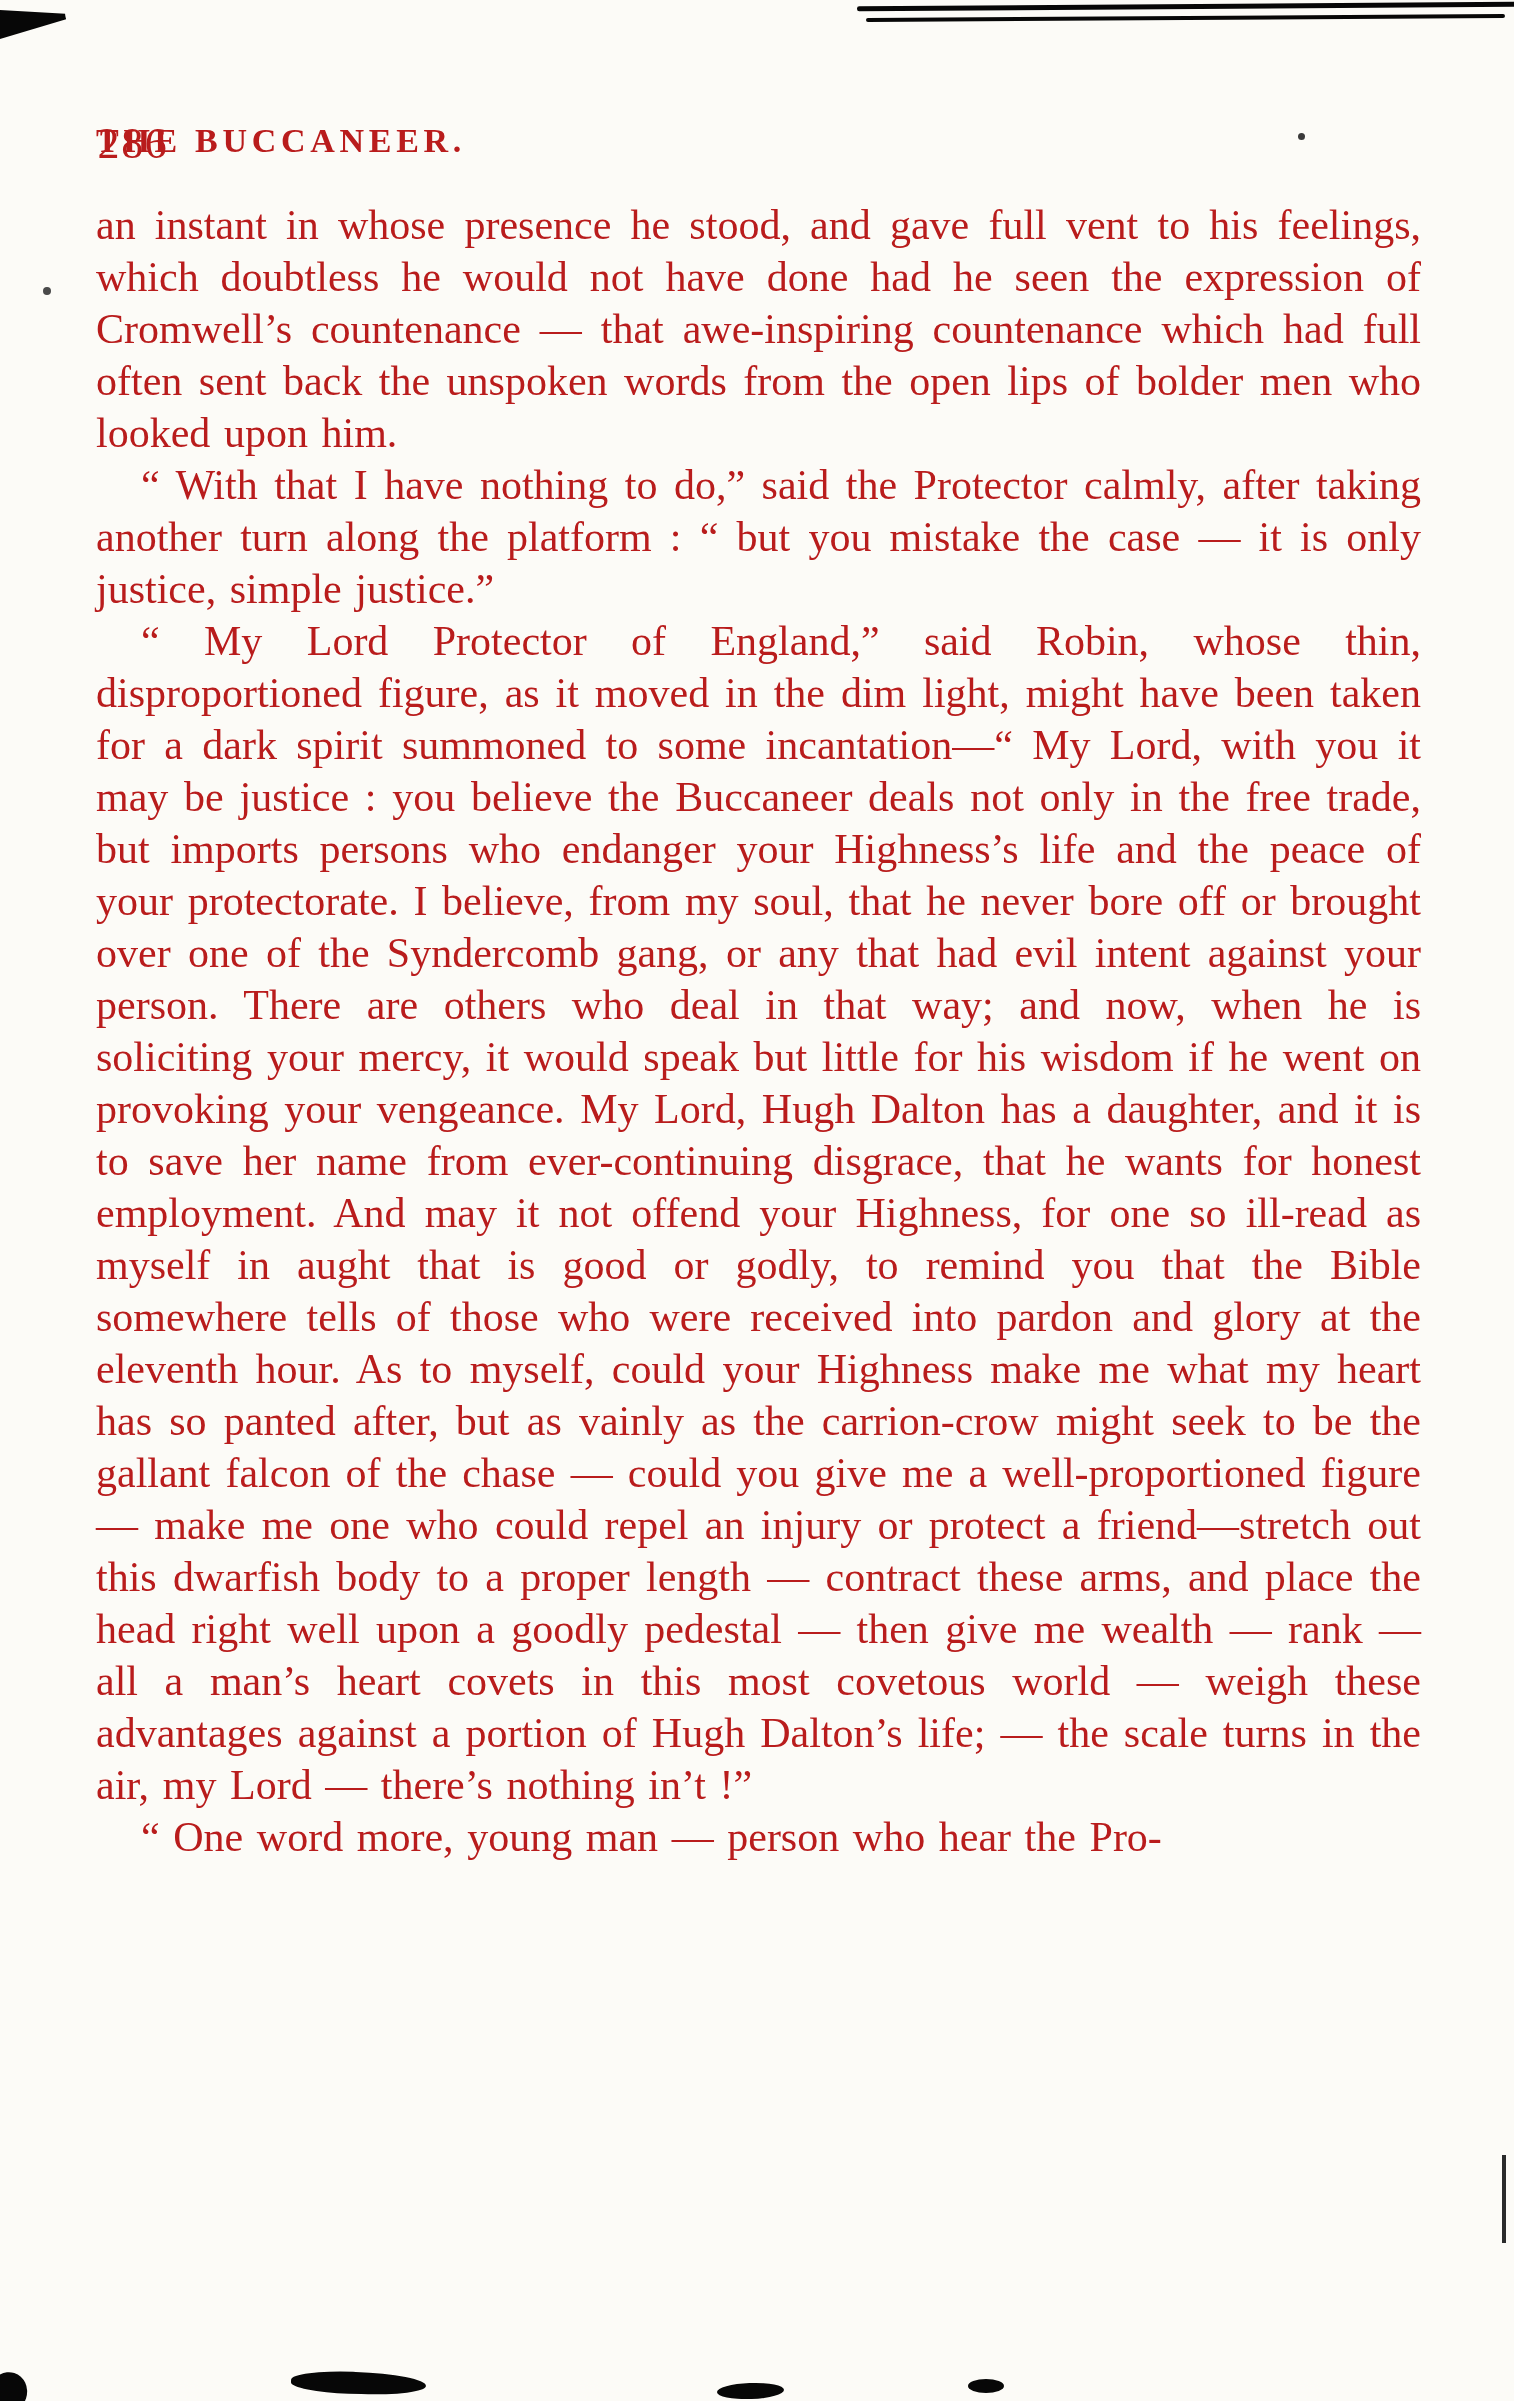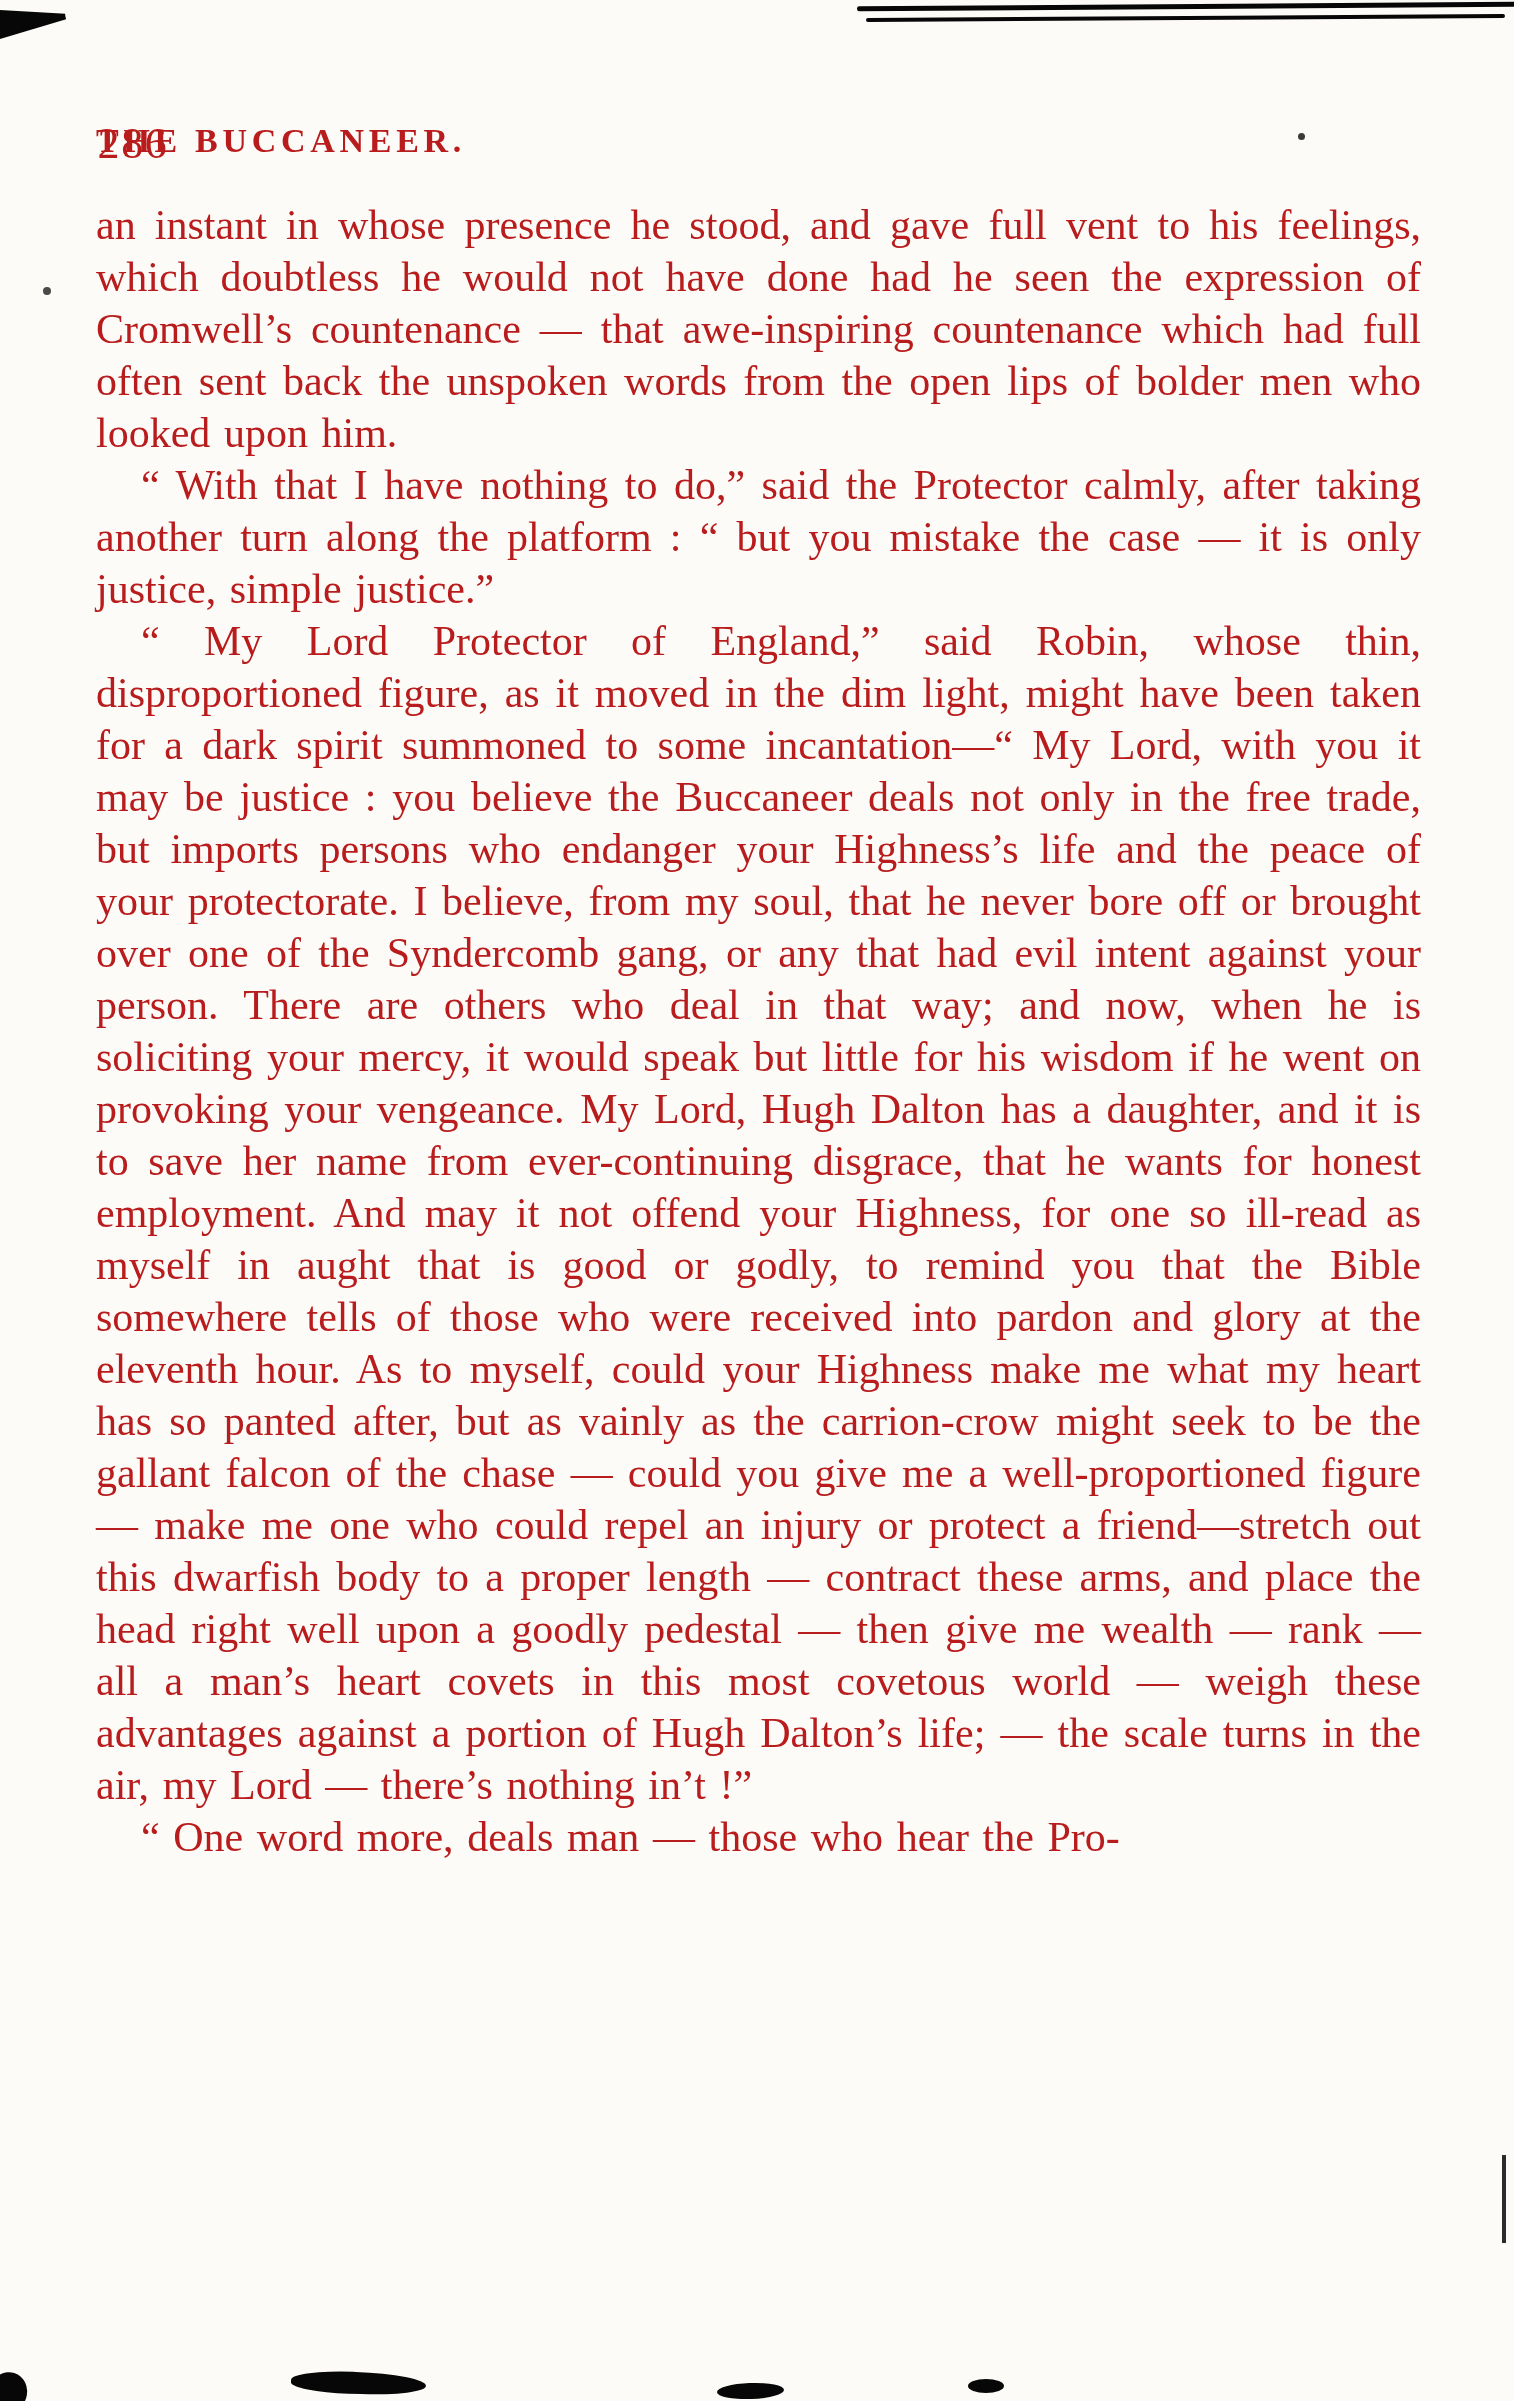--- a/index.html
+++ b/index.html
@@ -136,19 +136,19 @@
     <div class="header">
       <span class="pagenum">286</span>
       <span class="running-title">THE BUCCANEER.</span>
       <span class="header-dot"></span>
     </div>
 
     <div class="body-text">
       <p class="para">an instant in whose presence he stood, and gave full vent to his feelings, which doubtless he would not have done had he seen the expression of Cromwell’s countenance — that awe-inspiring countenance which had full often sent back the unspoken words from the open lips of bolder men who looked upon him.</p>
       <p class="para indent">“ With that I have nothing to do,” said the Protector calmly, after taking another turn along the platform : “ but you mistake the case — it is only justice, simple justice.”</p>
       <p class="para indent">“ My Lord Protector of England,” said Robin, whose thin, disproportioned figure, as it moved in the dim light, might have been taken for a dark spirit summoned to some incantation—“ My Lord, with you it may be justice : you believe the Buccaneer deals not only in the free trade, but imports persons who endanger your Highness’s life and the peace of your protectorate.  I believe, from my soul, that he never bore off or brought over one of the Syndercomb gang, or any that had evil intent against your person.  There are others who deal in that way; and now, when he is soliciting your mercy, it would speak but little for his wisdom if he went on provoking your vengeance.  My Lord, Hugh Dalton has a daughter, and it is to save her name from ever-continuing disgrace, that he wants for honest employment.  And may it not offend your Highness, for one so ill-read as myself in aught that is good or godly, to remind you that the Bible somewhere tells of those who were received into pardon and glory at the eleventh hour.  As to myself, could your Highness make me what my heart has so panted after, but as vainly as the carrion-crow might seek to be the gallant falcon of the chase — could you give me a well-proportioned figure — make me one who could repel an injury or protect a friend—stretch out this dwarfish body to a proper length — contract these arms, and place the head right well upon a goodly pedestal — then give me wealth — rank — all a man’s heart covets in this most covetous world — weigh these advantages against a portion of Hugh Dalton’s life; — the scale turns in the air, my Lord — there’s nothing in’t !”</p>
-      <p class="para indent">“ One word more, deals man — those who hear the Pro-</p>
+      <p class="para indent">“ One word more, young man — person who hear the Pro-</p>
     </div>
 
   </div>
 
 </div>
 
 
 </body></html>

